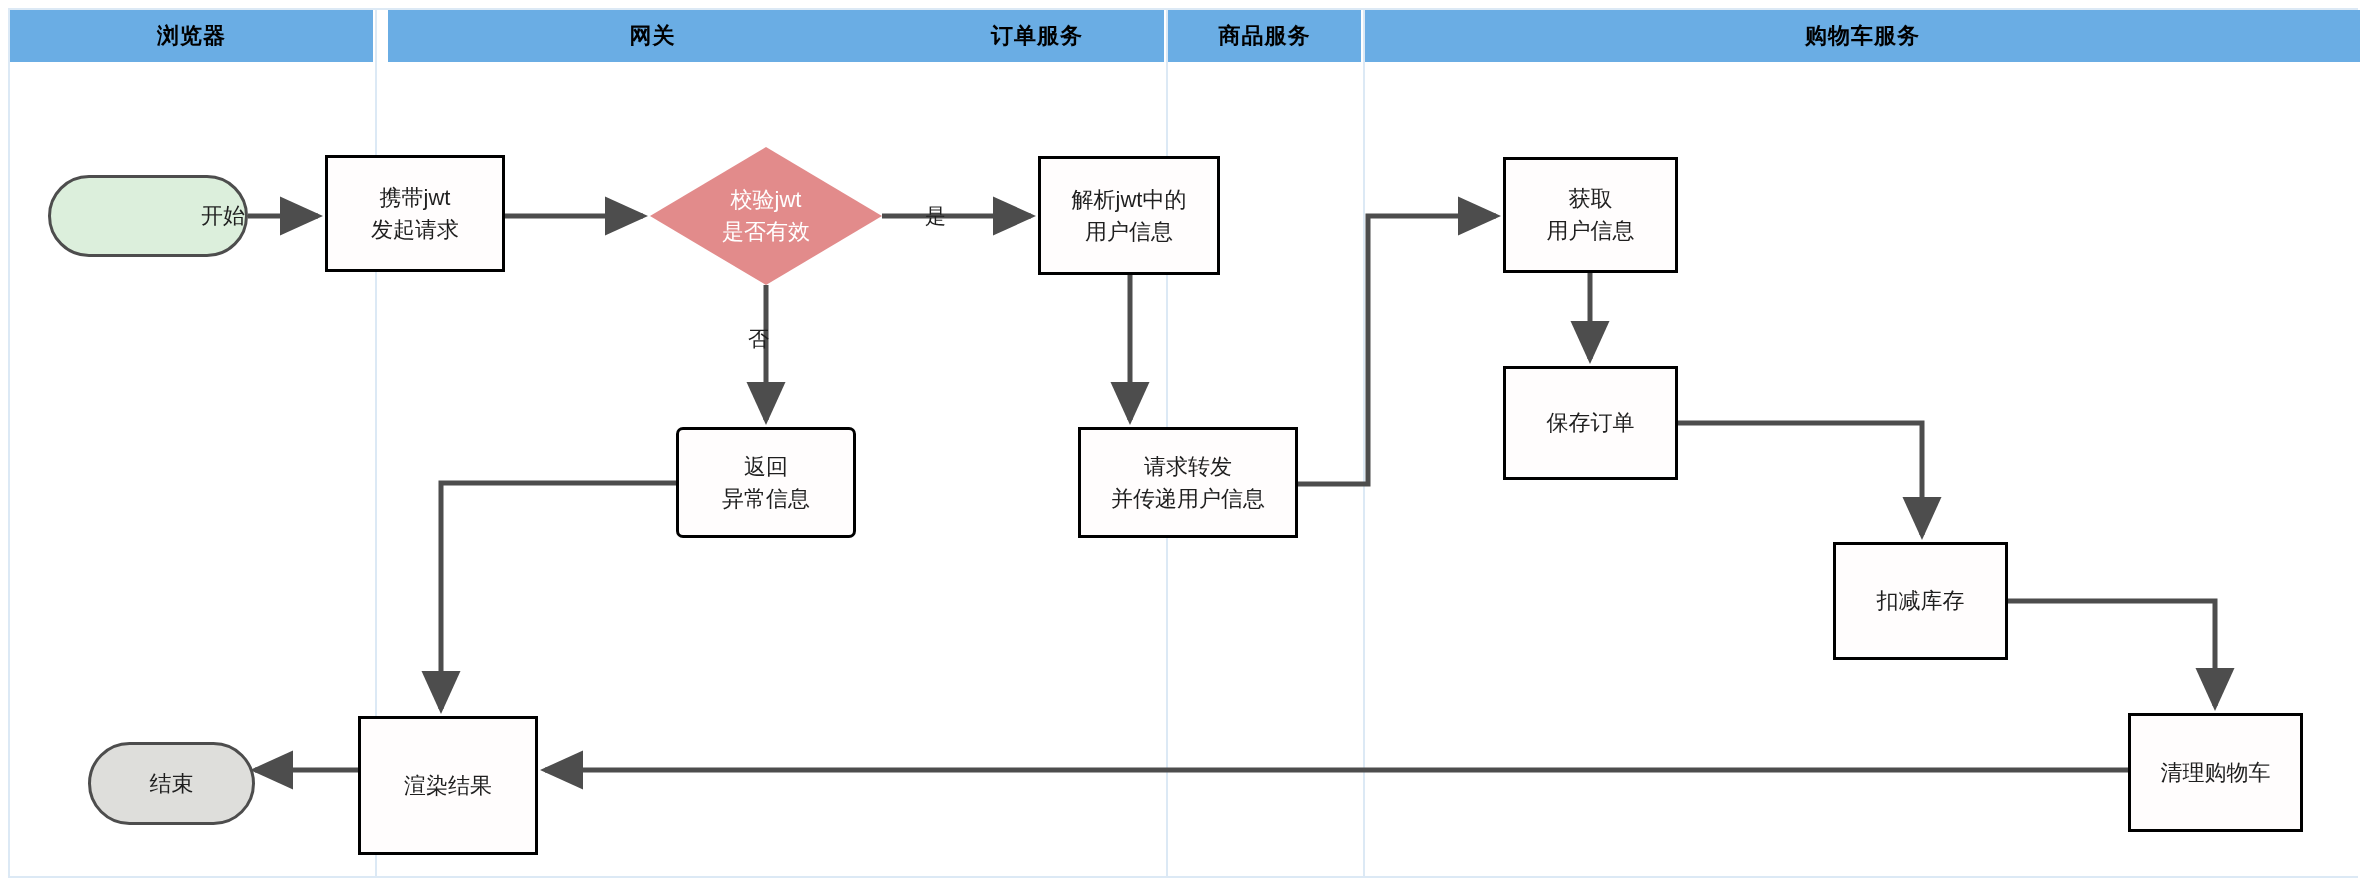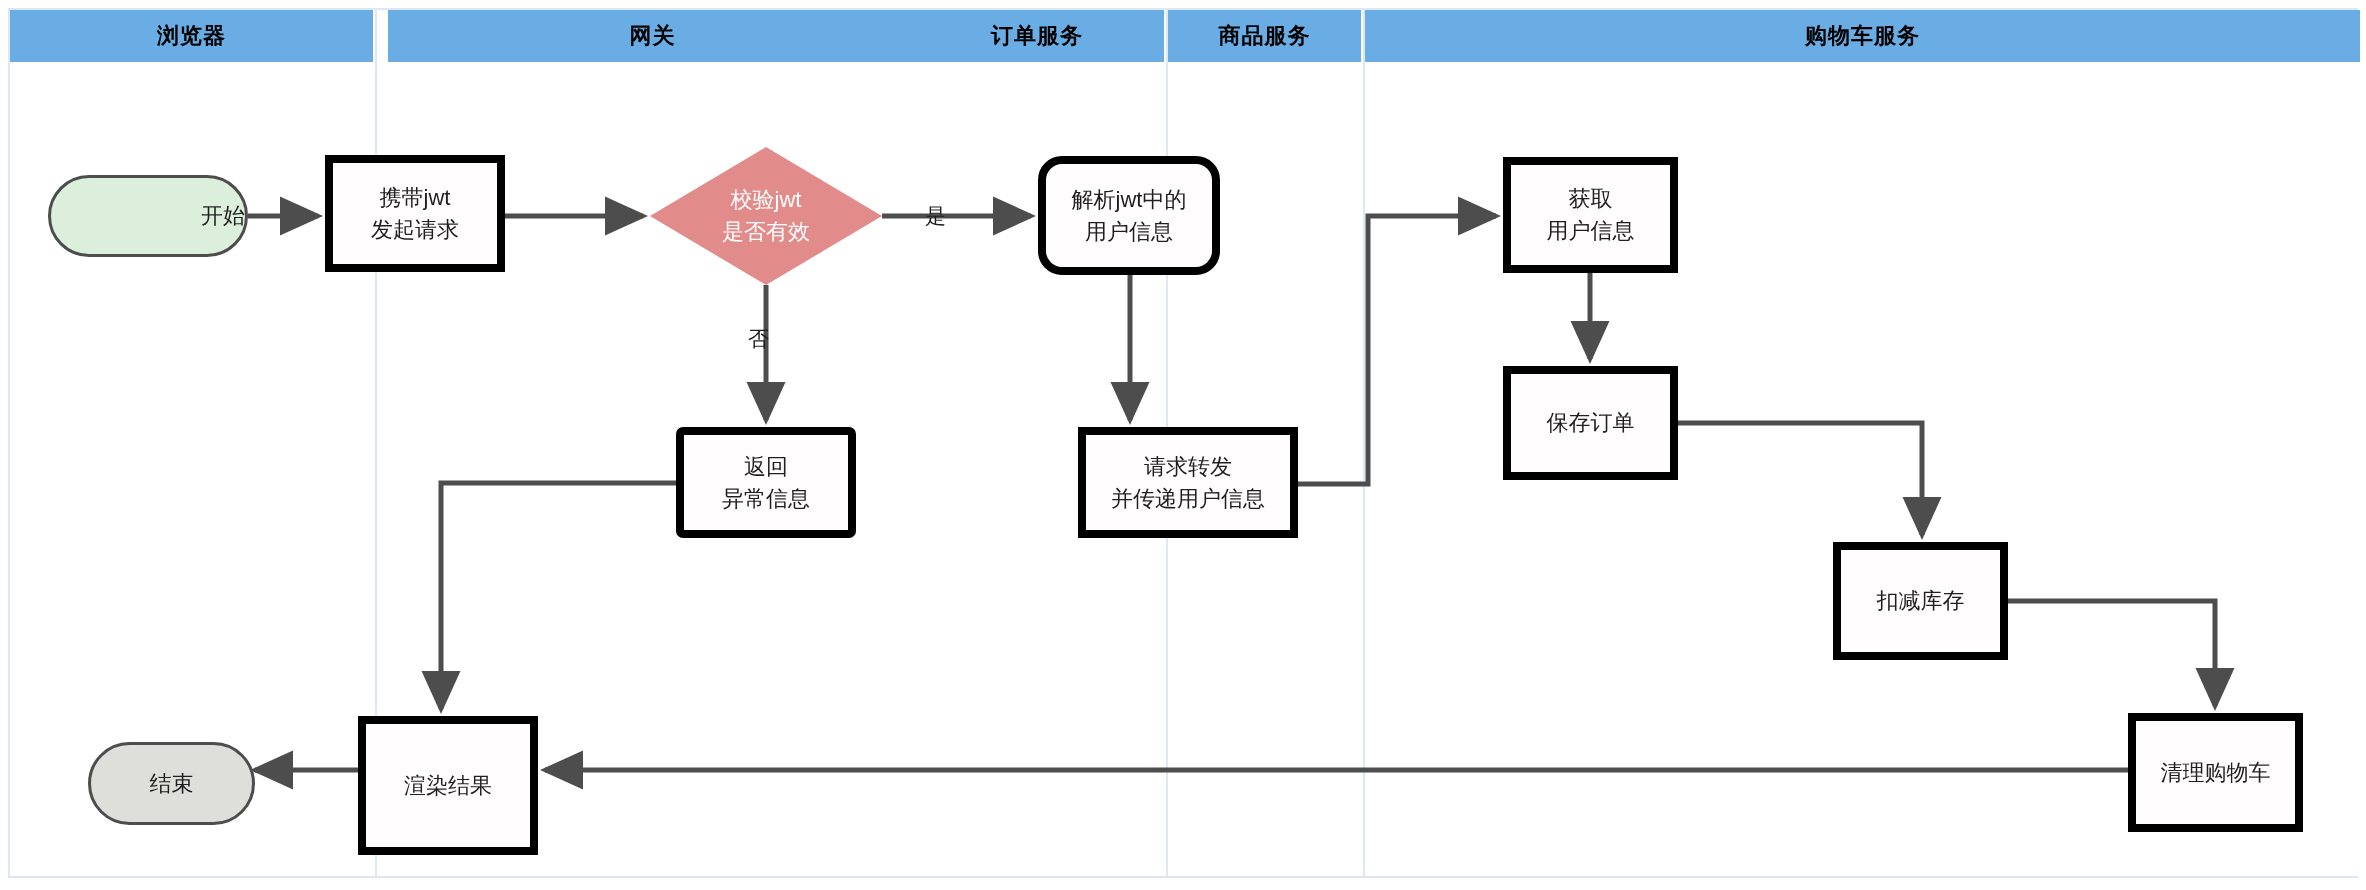--- a/index.html
+++ b/index.html
@@ -81,21 +81,21 @@
     flex-direction: column;
     align-items: center;
     justify-content: center;
     text-align: center;
     font-size: 22px;
     color: #1f1f1f;
     line-height: 1.45;
     background: #fffdfd;
   }
   .node.process {
-    border: 8px solid #000000;
+    border: 3px solid #000000;
   }
   .node.terminator {
     border: 3px solid #4d4d4d;
     border-radius: 44px;
   }
   .node.terminator.start { background: #dcefdc; align-items: flex-end; }
   .node.terminator.end   { background: #dededb; }
   .node.decision {
     border: none;
     background: transparent;
@@ -196,21 +196,21 @@
     <span class="node-text">携带jwt</span>
     <span class="node-text">发起请求</span>
   </div>
 
   <div class="node decision" style="left:650px;top:147px;width:232px;height:138px;">
     <span class="diamond-shape"></span>
     <span class="node-text">校验jwt</span>
     <span class="node-text">是否有效</span>
   </div>
 
-  <div class="node process" style="left:1038px;top:156px;width:182px;height:119px;border-radius:24px;">
+  <div class="node process" style="left:1038px;top:156px;width:182px;height:119px;">
     <span class="node-text">解析jwt中的</span>
     <span class="node-text">用户信息</span>
   </div>
 
   <div class="node process" style="left:676px;top:427px;width:180px;height:111px;border-radius:7px;">
     <span class="node-text">返回</span>
     <span class="node-text">异常信息</span>
   </div>
 
   <div class="node process" style="left:1078px;top:427px;width:220px;height:111px;">

